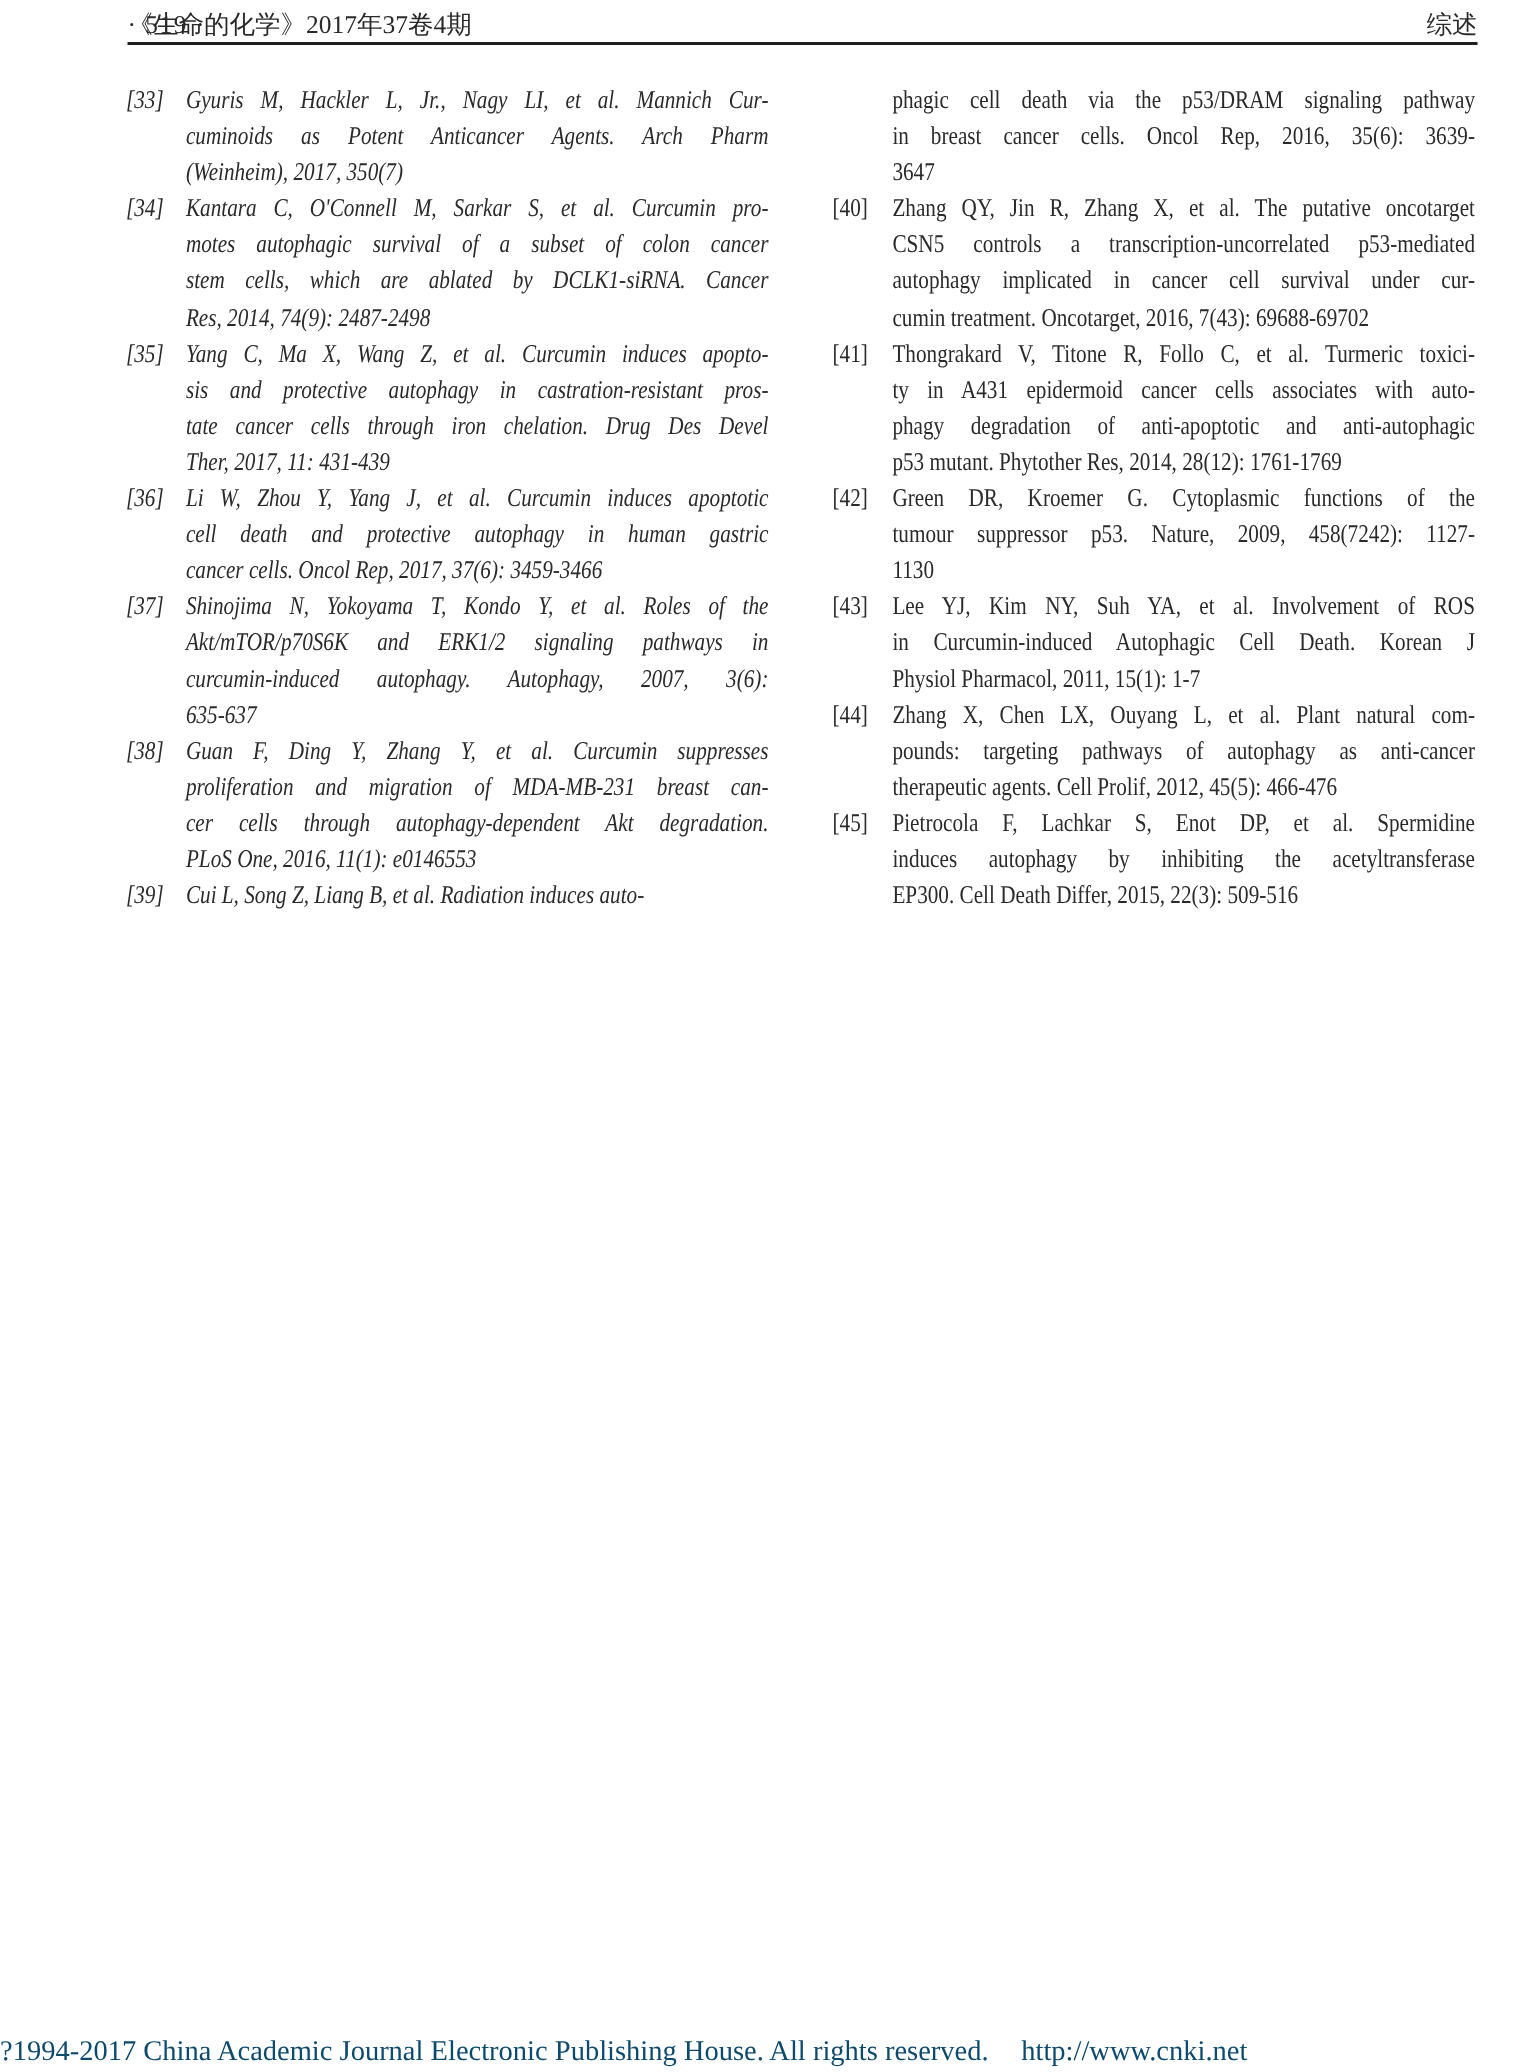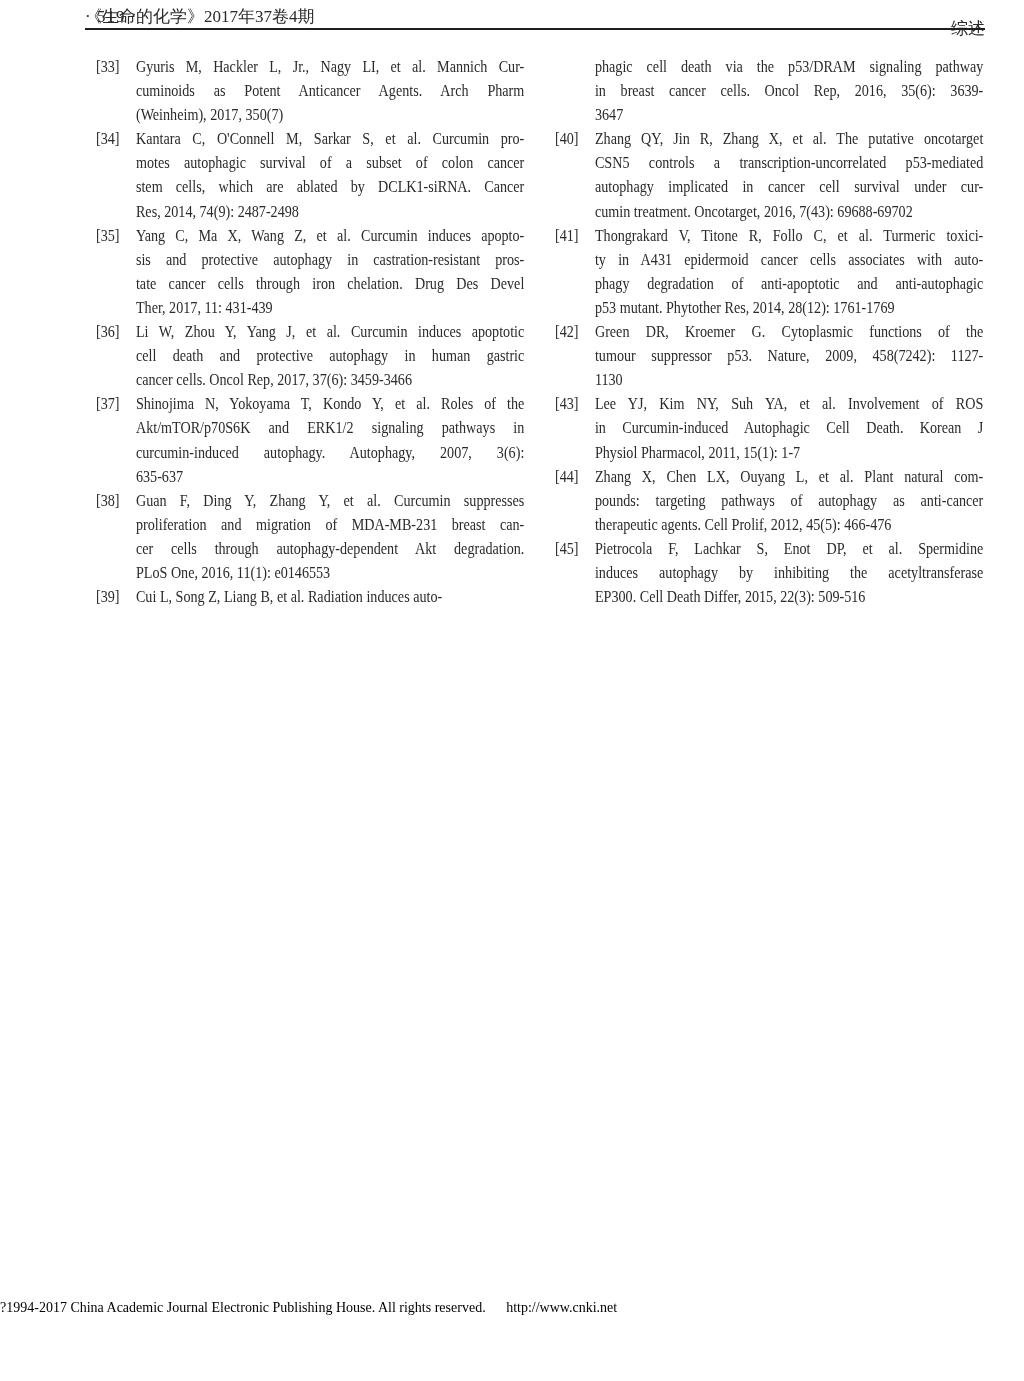--- a/index.html
+++ b/index.html
@@ -24,36 +24,36 @@
     width: 900px;
     height: 20px;
     font-size: 17px;
     line-height: 20px;
   }
   .page-num   { position: absolute; left: 0;  top: 0; letter-spacing: 1px; }
   .journal-issue {
     position: absolute; left: 0; right: 0; top: 0;
     text-align: left;
   }
-  .section-label { position: absolute; right: 0; top: 12px; }
+  .section-label { position: absolute; right: 0; top: 0; }
   .header-rule {
     position: absolute;
     top: 28px;
     left: 85px;
     width: 900px;
     height: 0;
     border-top: 2px solid #1f1f1f;
   }
 
   
   .ref-col {
     position: absolute;
     top: 55px;
   }
-  .ref-col.left  { left: 96px;  }
+  .ref-col.left  { left: 84px; font-style: italic;  }
   .ref-col.right { left: 555px; }
   .col-scale {
     width: 515px;
     transform: scaleX(0.8317);
     transform-origin: 0 0;
   }
   .ref-item {
     display: flex;
     align-items: flex-start;
   }
@@ -74,24 +74,24 @@
     text-align-last: justify;
   }
   .ref-line.last {
     text-align-last: left;
   }
 
   
   .page-footer {
     position: absolute;
     left: 0;
-    top: 1297px;
-    font-size: 14px;
+    top: 1357px;
+    font-size: 19px;
     line-height: 22px;
-    color: #000000;
+    color: #0c4a6e;
     white-space: nowrap;
   }
   .footer-url { margin-left: 17px; }
 </style>
 </head>
 <body>
 
 <div class="page-header">
   <span class="page-num">· 519 ·</span>
   <span class="journal-issue">《生命的化学》2017年37卷4期</span>

